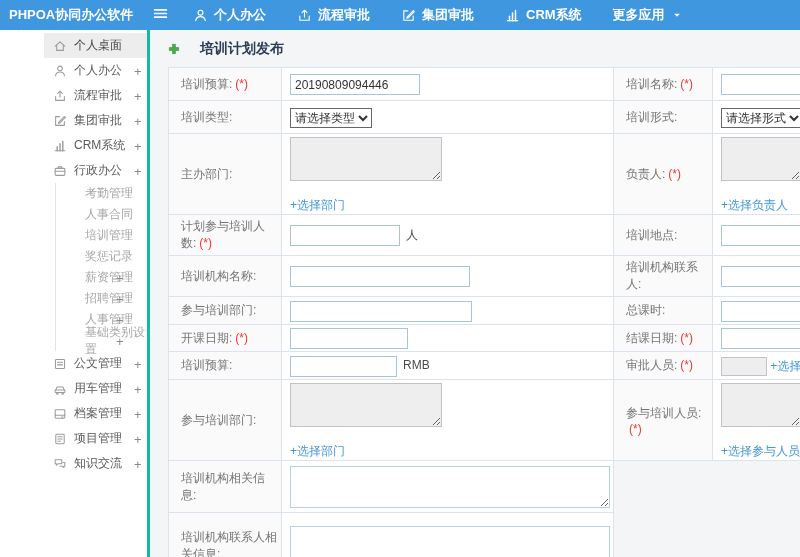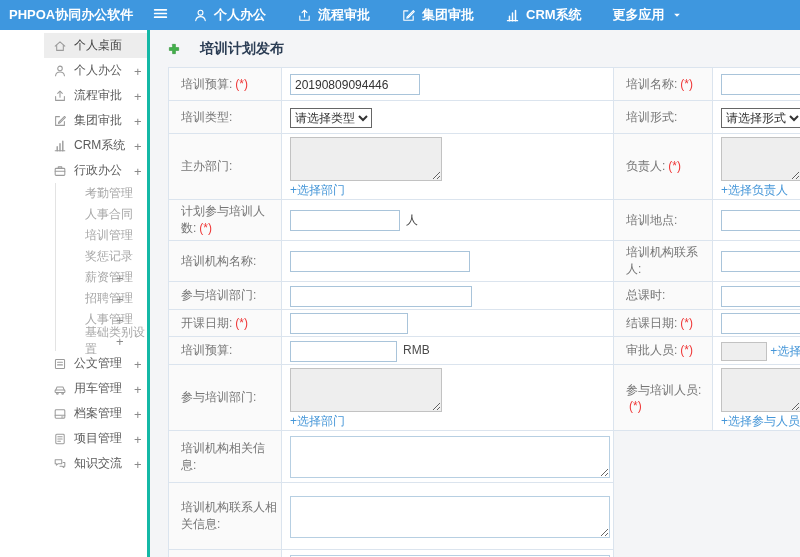--- a/index.html
+++ b/index.html
@@ -45,21 +45,21 @@
   td.fld{ background:#fff; padding:3px 8px 2px 8px;}
   .ti{ height:21px; border:1px solid #a9c4da; padding:1px 4px; font-size:12px;
     color:#333; background:#fff; vertical-align:middle;}
   .sel{ height:20px; font-size:12px; color:#333; border:1px solid #666; background:#fff;}
   .rota{ background:#eeeeee; border:1px solid #c2c2c2; display:block; resize:both;
     font-family:"Liberation Sans","DejaVu Sans",sans-serif;}
   .bigta{ background:#fff; border:1px solid #b7cfe2; display:block; resize:both;
     font-family:"Liberation Sans","DejaVu Sans",sans-serif;}
   .roin{ background:#eeeeee; border:1px solid #c2c2c2; height:19px; vertical-align:middle;}
   a.lnk{ color:#4596d8; text-decoration:none; cursor:pointer; font-size:12px; white-space:nowrap;}
-  .ta-link{ margin-top:3px; line-height:13px;}
+  .ta-link{ margin-top:18px; line-height:13px;}
   .unit{ color:#4a4a4a; margin-left:6px;}
   .req{ color:#ef3737; margin-left:3px;}
 </style>
 </head>
 <body>
 
 <div class="header">
   <div class="logo">PHPOA协同办公软件</div>
   <div class="hamb" id="hambSlot">
       <span class="ic"><svg width="17" height="17" viewBox="0 0 16 16" fill="none" stroke="currentColor" stroke-width="1.2" stroke-linecap="round" stroke-linejoin="round">

